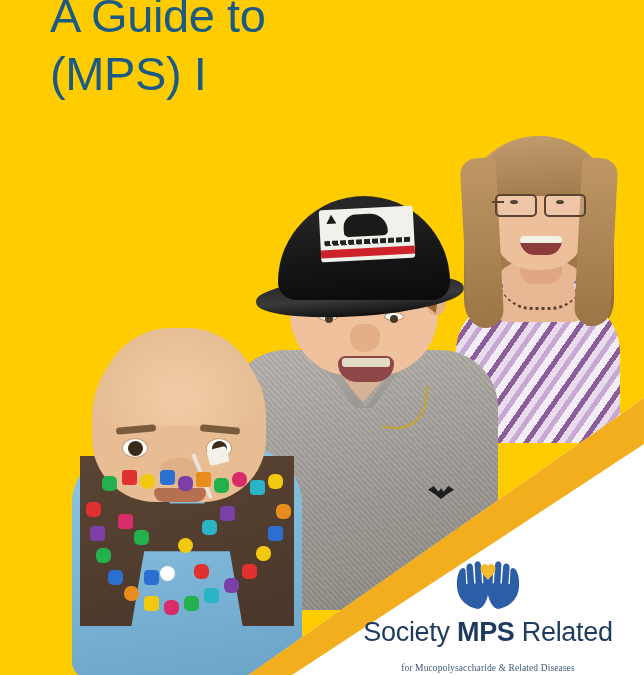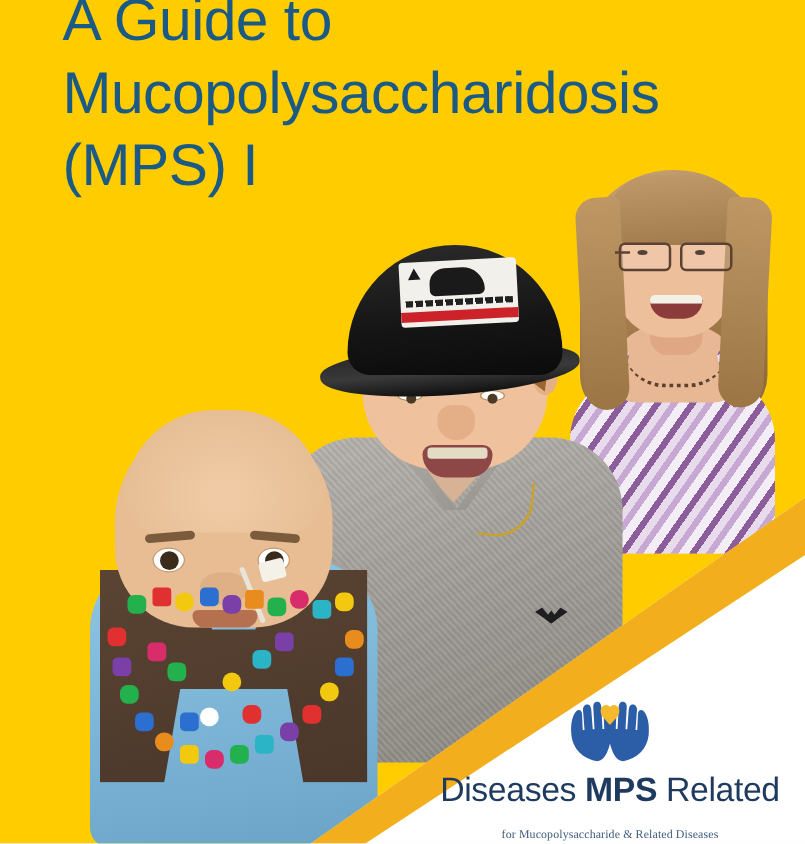--- a/index.html
+++ b/index.html
@@ -489,35 +489,34 @@
           <div class="bead" style="left: 70px; top: 102px; background: rgb(43, 111, 209); border-radius: 4px;"></div>
         </div>
     </div>
 
   </div>
 
   <div class="gold-band"></div>
 
   <div class="title-block">
     <span class="title-line">A Guide to</span>
-    <span class="title-line">Mucopolysaccharidosis</span>
     <span class="title-line">(MPS) I</span>
   </div>
 
   <div class="footer">
     <div class="logo">
 
       <svg class="logo-mark" viewBox="0 0 72 56">
 
         <path d="M26 52 C14 50 6 42 5 30 C4.4 22 6 15 9 12 C11 10 13.5 11 13.6 14 L14.2 27 L15.6 27 L14.4 11 C14.2 7.6 16.6 6.2 18.4 6.6 C20 7 20.8 8.4 21 10.6 L22.2 26.4 L23.6 26.4 L22.6 8.6 C22.4 5.4 24.6 4 26.4 4.4 C28 4.8 28.9 6.2 29 8.4 L30 26.2 L31.4 26.2 L30.8 12.4 C30.7 9.6 32.6 8.2 34.3 8.8 C35.8 9.3 36.4 10.6 36.5 12.8 L37 27 C37.2 34 36 40 33.6 45 C31.8 48.8 29.4 51.4 26 52 Z" fill="#2B5EA7"></path>
 
         <path d="M46 52 C58 50 66 42 67 30 C67.6 22 66 15 63 12 C61 10 58.5 11 58.4 14 L57.8 27 L56.4 27 L57.6 11 C57.8 7.6 55.4 6.2 53.6 6.6 C52 7 51.2 8.4 51 10.6 L49.8 26.4 L48.4 26.4 L49.4 8.6 C49.6 5.4 47.4 4 45.6 4.4 C44 4.8 43.1 6.2 43 8.4 L42 26.2 L40.6 26.2 L41.2 12.4 C41.3 9.6 39.4 8.2 37.7 8.8 C36.2 9.3 35.6 10.6 35.5 12.8 L35 27 C34.8 34 36 40 38.4 45 C40.2 48.8 42.6 51.4 46 52 Z" fill="#2B5EA7"></path>
 
         <path d="M36 23 C32 18.5 28.5 15.5 28.5 11.8 C28.5 8.9 30.7 7 33.1 7 C34.6 7 35.5 7.9 36 8.8 C36.5 7.9 37.4 7 38.9 7 C41.3 7 43.5 8.9 43.5 11.8 C43.5 15.5 40 18.5 36 23 Z" fill="#F5B92B"></path>
       </svg>
 
-      <div class="logo-wordmark"><span>Diseases</span> <span class="wm-bold">MPS</span> <span>Related</span></div>
+      <div class="logo-wordmark"><span>Society</span> <span class="wm-bold">MPS</span> <span>Related</span></div>
 
       <div class="logo-tagline">for Mucopolysaccharide &amp; Related Diseases</div>
     </div>
   </div>
 
 </div>
 
 </body></html>

